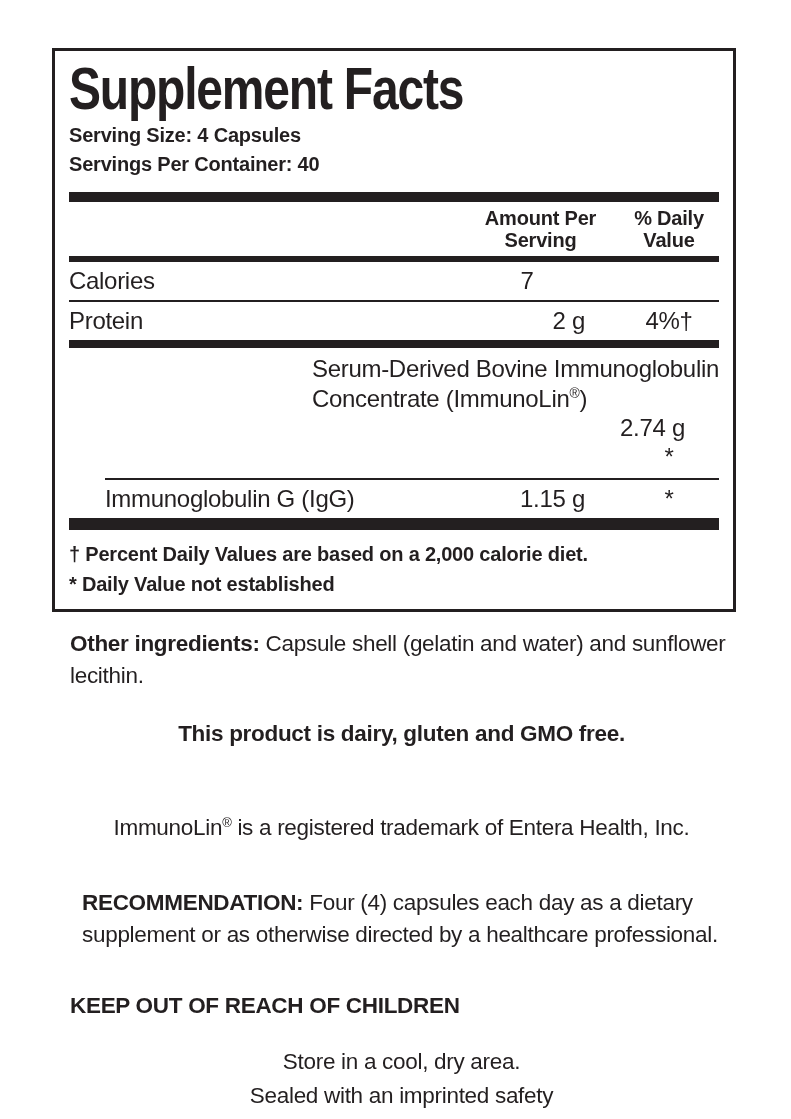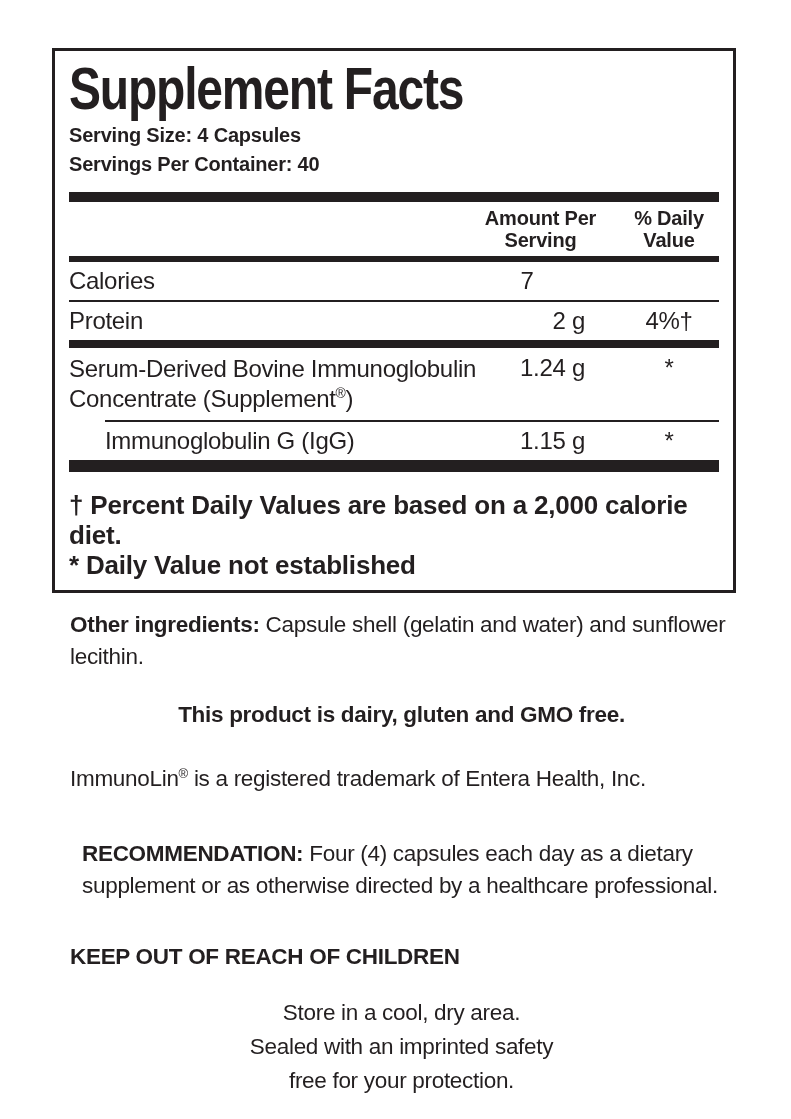--- a/index.html
+++ b/index.html
@@ -60,46 +60,46 @@
     display: flex;
     align-items: center;
     min-height: 38px;
     font-size: 24px;
     letter-spacing: -0.3px;
     padding: 3px 0;
   }
   .tname { flex: 1; line-height: 30px; }
   .tamount { width: 140px; text-align: right; padding-right: 34px; }
   .tdv { width: 100px; text-align: center; }
-  .trow-multiline { align-items: flex-start; padding: 6px 0 6px 0; }
+  .trow-multiline { align-items: flex-end; padding: 6px 0 6px 0; flex-direction: column; }
   .trow-multiline .tamount, .trow-multiline .tdv { padding-bottom: 1px; }
   .indent { padding-left: 36px; }
 
   .hairline { border-top: 2px solid #231f20; height: 0; }
   .hairline-indented { margin-left: 36px; }
 
   .footnotes {
-    padding-top: 18px;
-    font-size: 26px;
+    padding-top: 9px;
+    font-size: 20px;
     font-weight: bold;
     letter-spacing: -0.2px;
     line-height: 30px;
   }
 
   
   .below { margin: 0 58px 0 70px; font-size: 22.5px; letter-spacing: -0.3px; }
   .para { line-height: 32px; }
   .other-ingredients { margin-top: 16px; }
   .bold-lead { font-weight: bold; }
   .claim {
     margin-top: 26px;
     text-align: center;
     font-weight: bold;
   }
-  .trademark-notice { margin-top: 32px; }
+  .trademark-notice { margin-top: 62px; text-align: center; }
   .recommendation { margin-top: 43px; margin-left: 12px; }
   .keep-out {
     margin-top: 39px;
     text-align: left;
     font-weight: bold;
   }
   .storage { text-align: center; line-height: 34px; margin-top: 5px; }
   .product-code { margin-top: 40px; text-align: center; }
   sup.reg { font-size: 58%; vertical-align: super; line-height: 0; }
 </style>
@@ -135,23 +135,23 @@
       <div class="tname">Protein</div>
       <div class="tamount">2 g</div>
       <div class="tdv">4%†</div>
     </div>
 
     <div class="bar bar-8"></div>
 
     <div class="trow trow-multiline">
       <div class="tname">
         <div>Serum-Derived Bovine Immunoglobulin</div>
-        <div><span>Concentrate (Supplement</span><sup class="reg">®</sup><span>)</span></div>
+        <div><span>Concentrate (ImmunoLin</span><sup class="reg">®</sup><span>)</span></div>
       </div>
-      <div class="tamount">1.24 g</div>
+      <div class="tamount">2.74 g</div>
       <div class="tdv">*</div>
     </div>
 
     <div class="hairline hairline-indented"></div>
 
     <div class="trow">
       <div class="tname indent">Immunoglobulin G (IgG)</div>
       <div class="tamount">1.15 g</div>
       <div class="tdv">*</div>
     </div>

